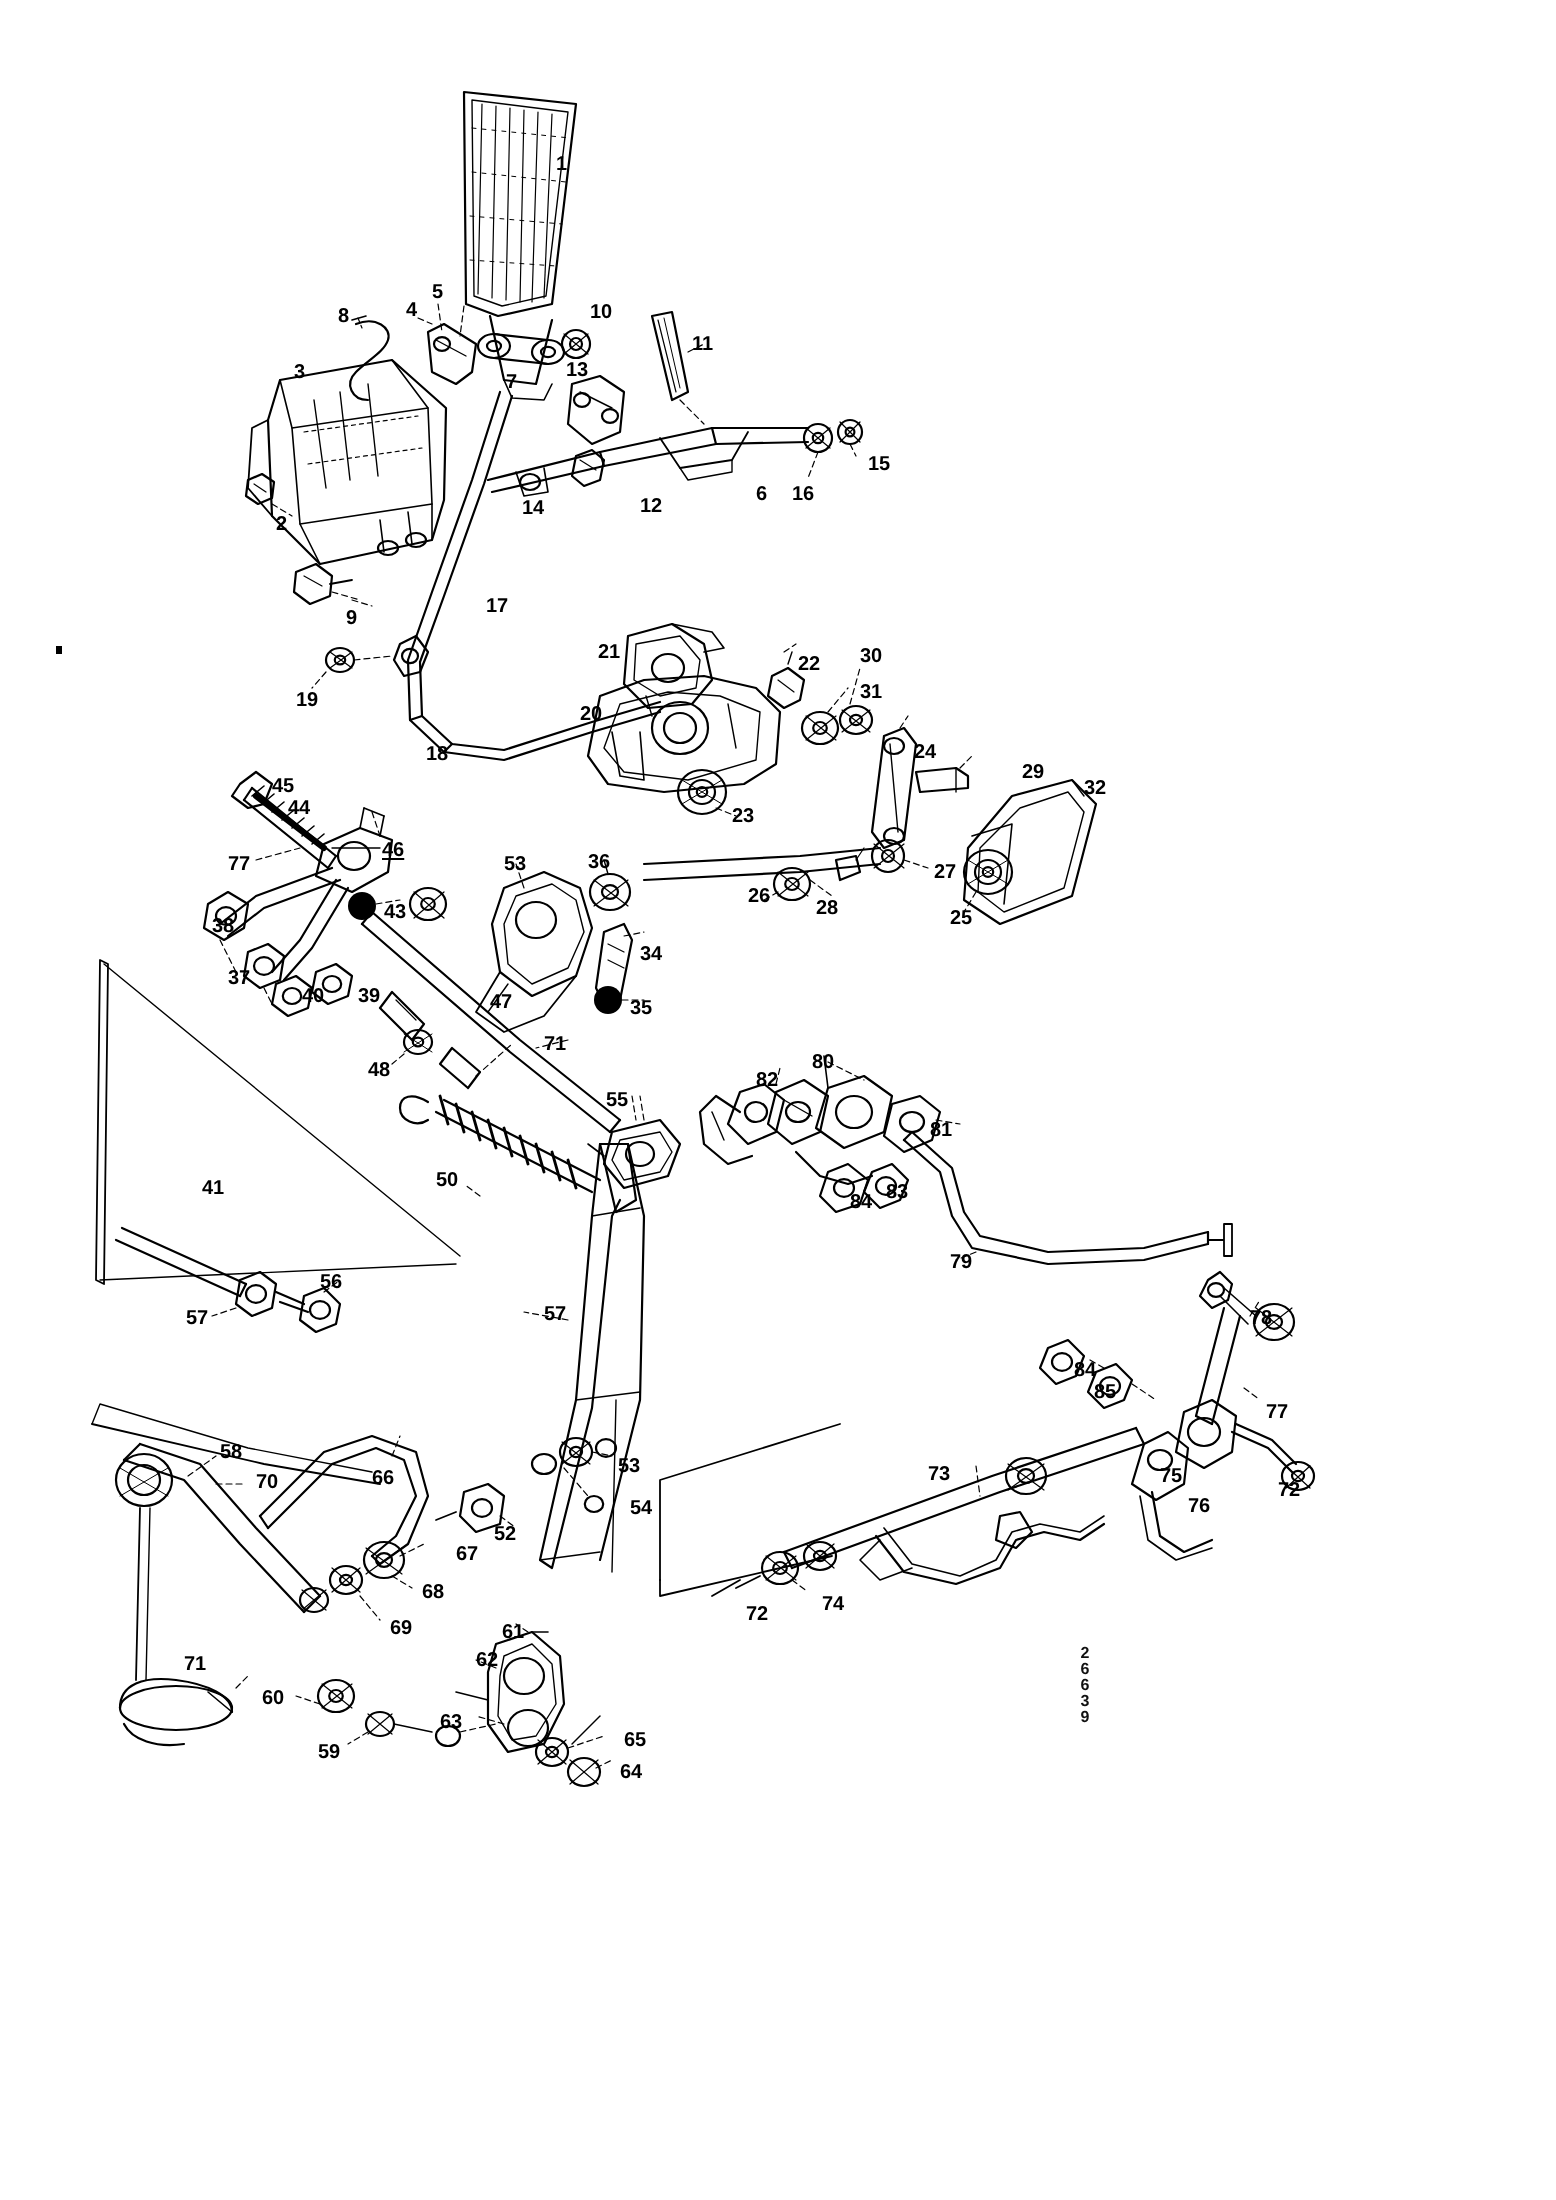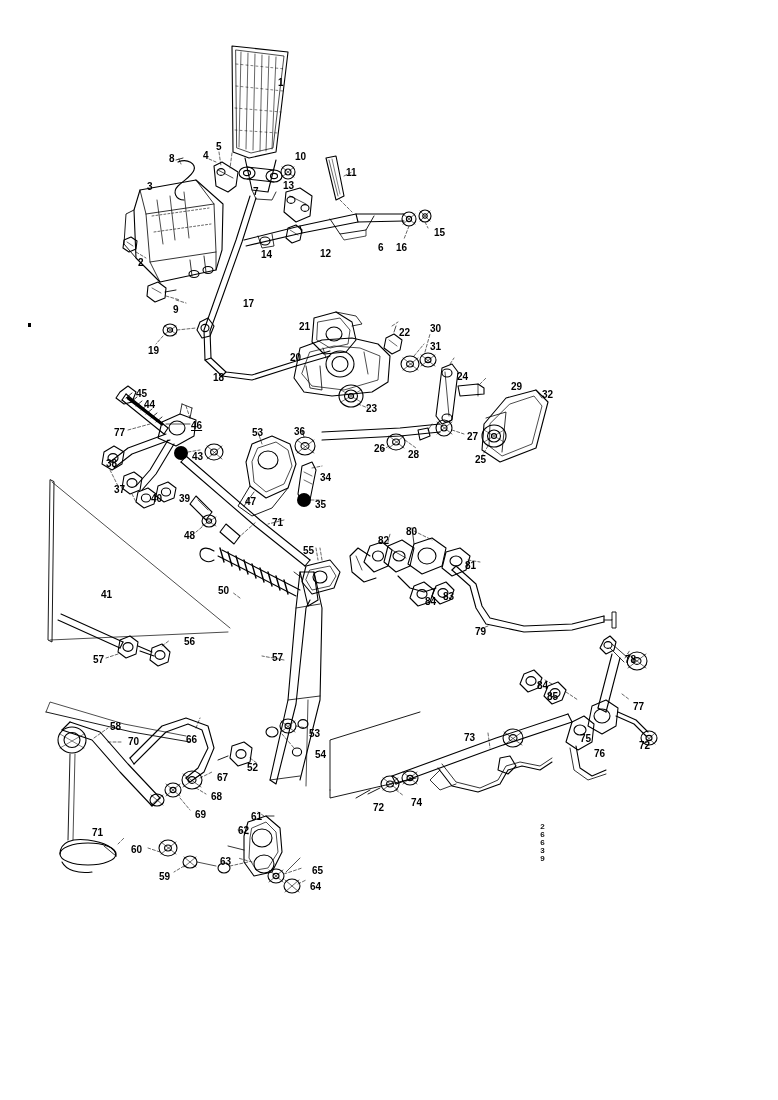--- a/index.html
+++ b/index.html
@@ -626,21 +626,21 @@
       <div class="callout" style="left: 294px; top: 427px;">36</div>
       <div class="callout" style="left: 320px; top: 473px;">34</div>
       <div class="callout" style="left: 315px; top: 500px;">35</div>
       <div class="callout" style="left: 245px; top: 497px;">47</div>
       <div class="callout" style="left: 184px; top: 531px;">48</div>
       <div class="callout" style="left: 272px; top: 518px;">71</div>
       <div class="callout" style="left: 303px; top: 546px; text-align: right;">55</div>
       <div class="callout" style="left: 218px; top: 586px;">50</div>
       <div class="callout" style="left: 101px; top: 590px; text-align: right;">41</div>
       <div class="callout" style="left: 93px; top: 655px;">57</div>
-      <div class="callout" style="left: 184px; top: 637px;">56</div>
+      <div class="callout" style="left: 160px; top: 637px;">56</div>
       <div class="callout" style="left: 272px; top: 653px;">57</div>
       <div class="callout" style="left: 378px; top: 536px;">82</div>
       <div class="callout" style="left: 406px; top: 527px;">80</div>
       <div class="callout" style="left: 465px; top: 561px;">81</div>
       <div class="callout" style="left: 425px; top: 597px;">84</div>
       <div class="callout" style="left: 443px; top: 592px;">83</div>
       <div class="callout" style="left: 475px; top: 627px;">79</div>
       <div class="callout" style="left: 625px; top: 655px;">78</div>
       <div class="callout" style="left: 633px; top: 702px;">77</div>
       <div class="callout" style="left: 537px; top: 681px;">84</div>
@@ -648,21 +648,21 @@
       <div class="callout" style="left: 580px; top: 734px;">75</div>
       <div class="callout" style="left: 594px; top: 749px;">76</div>
       <div class="callout" style="left: 639px; top: 741px;">72</div>
       <div class="callout" style="left: 464px; top: 733px;">73</div>
       <div class="callout" style="left: 411px; top: 798px;">74</div>
       <div class="callout" style="left: 373px; top: 803px;">72</div>
       <div class="callout" style="left: 110px; top: 722px;">58</div>
       <div class="callout" style="left: 128px; top: 737px;">70</div>
       <div class="callout" style="left: 186px; top: 735px;">66</div>
       <div class="callout" style="left: 247px; top: 763px;">52</div>
-      <div class="callout" style="left: 217px; top: 773px; text-align: right;">67</div>
+      <div class="callout" style="left: 228px; top: 773px; text-align: right;">67</div>
       <div class="callout" style="left: 211px; top: 792px;">68</div>
       <div class="callout" style="left: 309px; top: 729px;">53</div>
       <div class="callout" style="left: 315px; top: 750px;">54</div>
       <div class="callout" style="left: 195px; top: 810px;">69</div>
       <div class="callout" style="left: 92px; top: 828px;">71</div>
       <div class="callout" style="left: 131px; top: 845px;">60</div>
       <div class="callout" style="left: 159px; top: 872px;">59</div>
       <div class="callout" style="left: 251px; top: 812px;">61</div>
       <div class="callout" style="left: 238px; top: 826px;">62</div>
       <div class="callout" style="left: 220px; top: 857px;">63</div>

